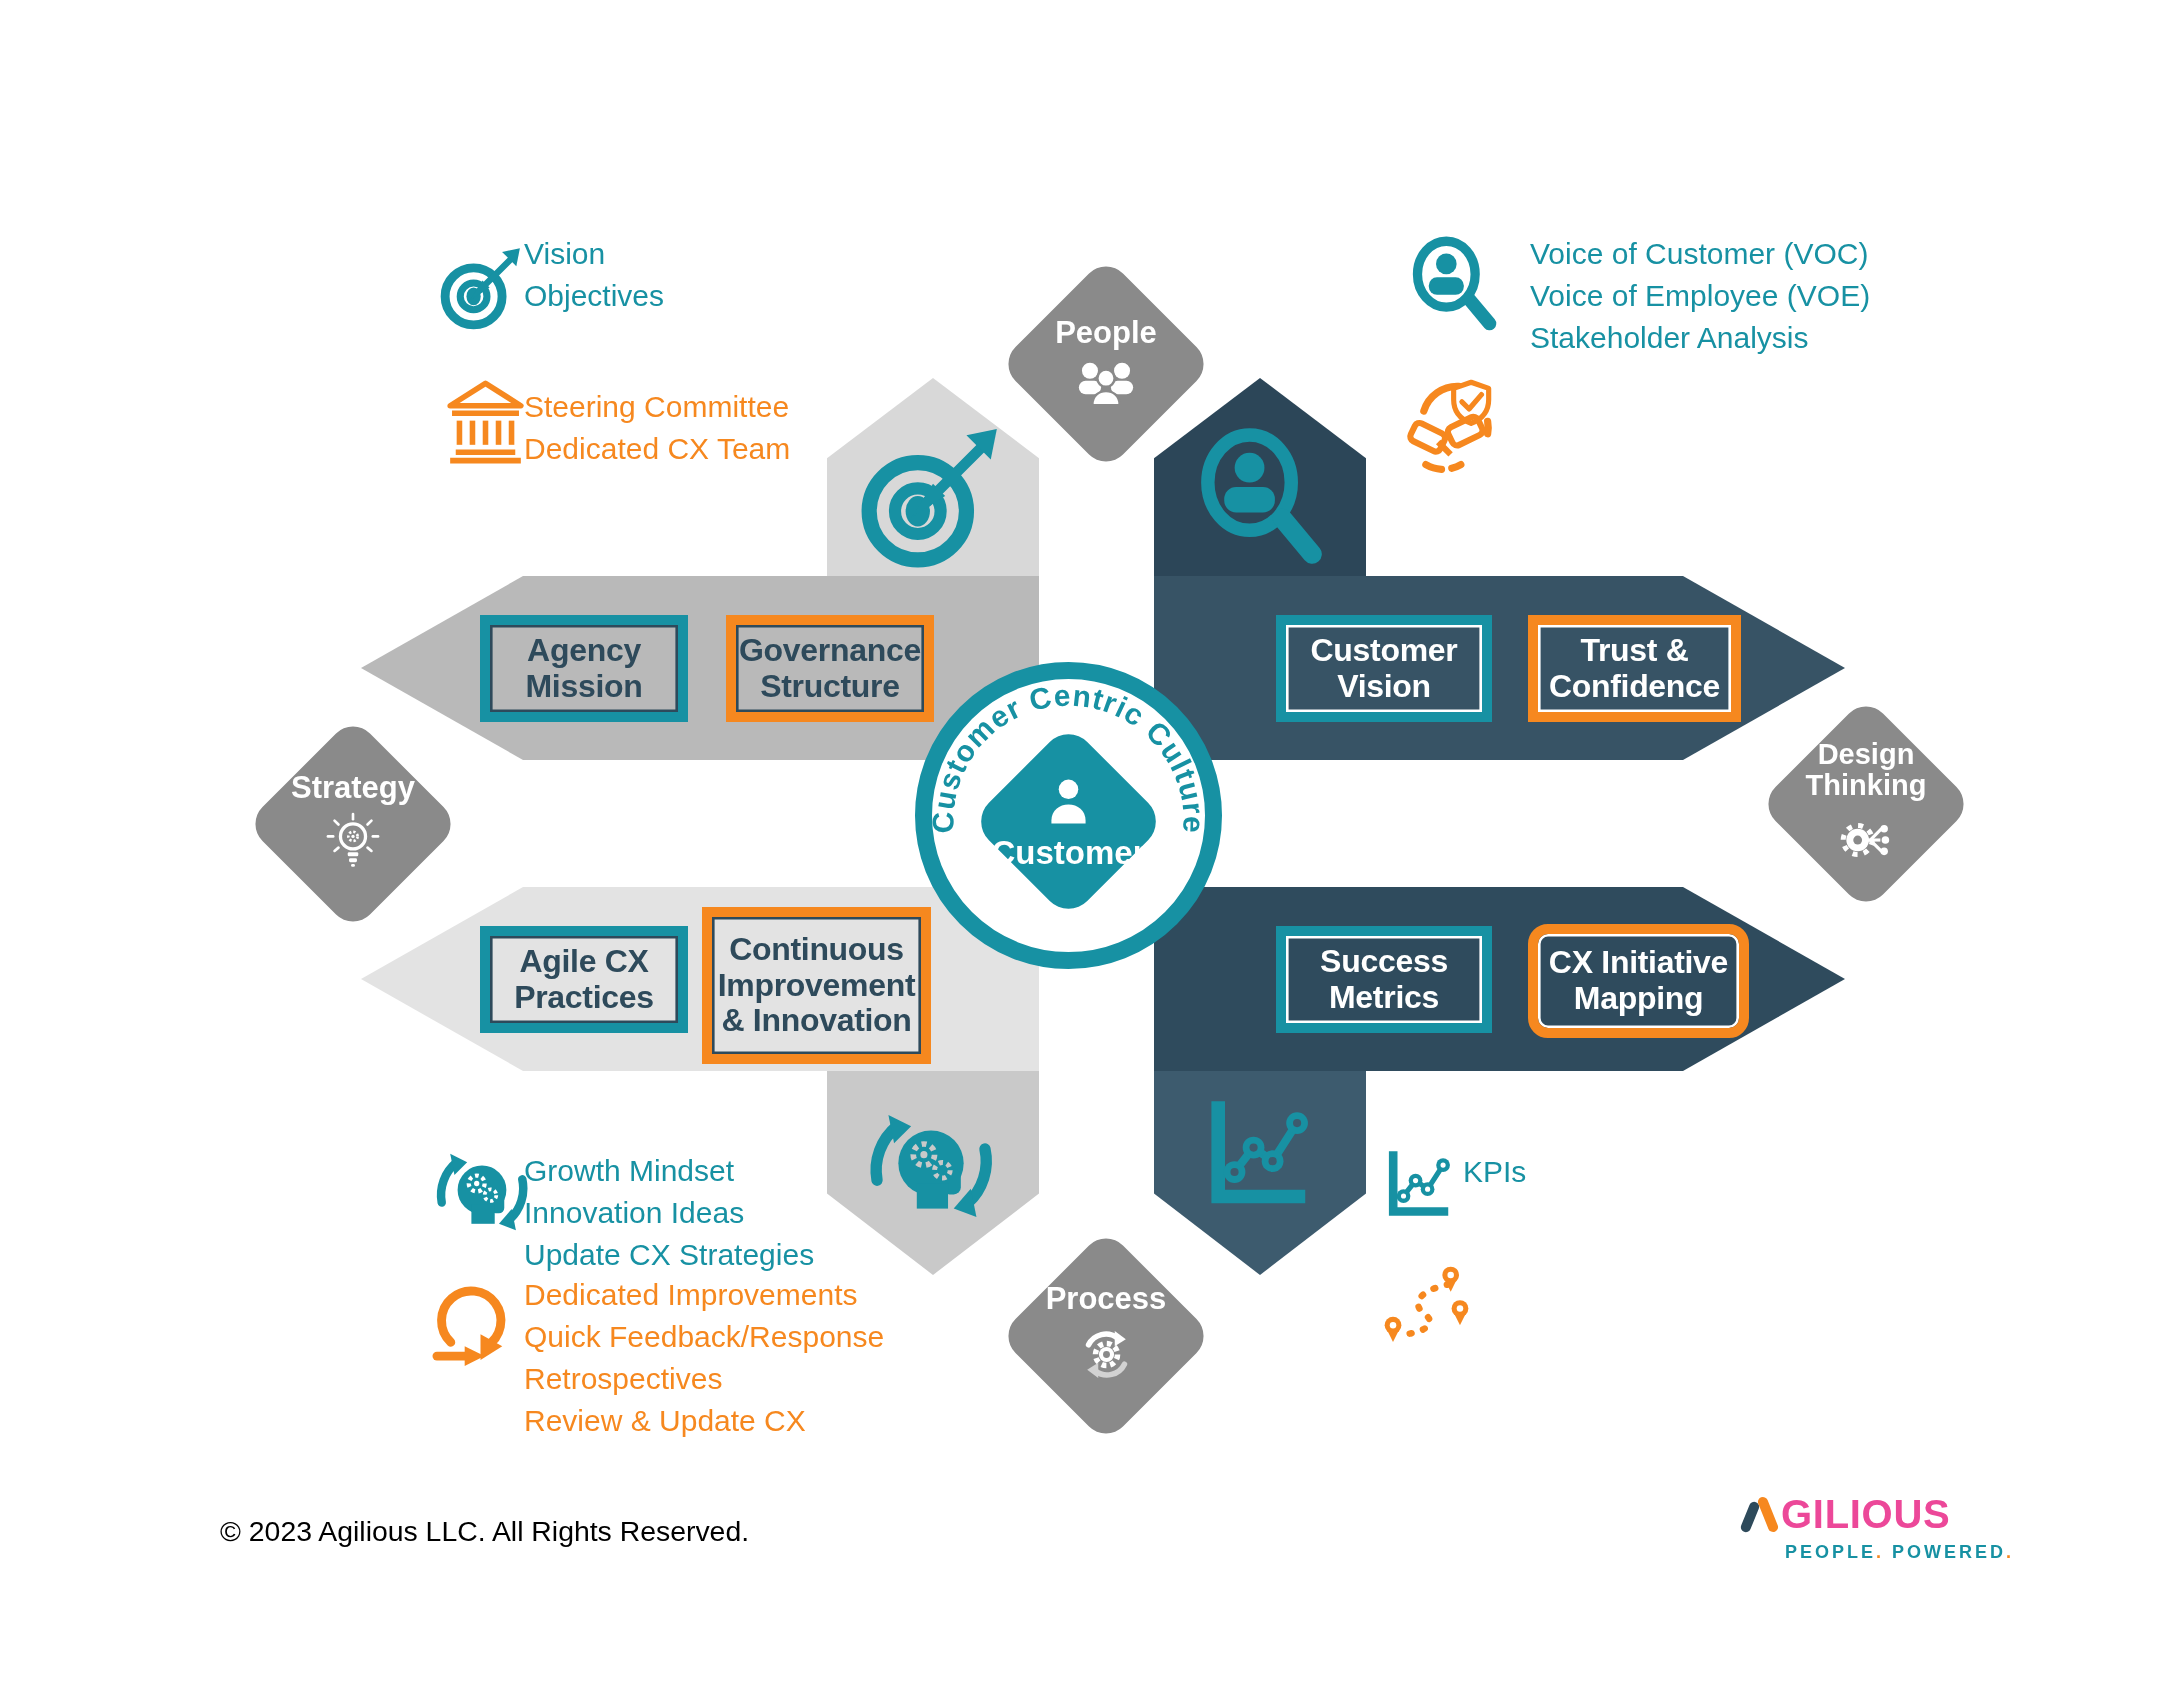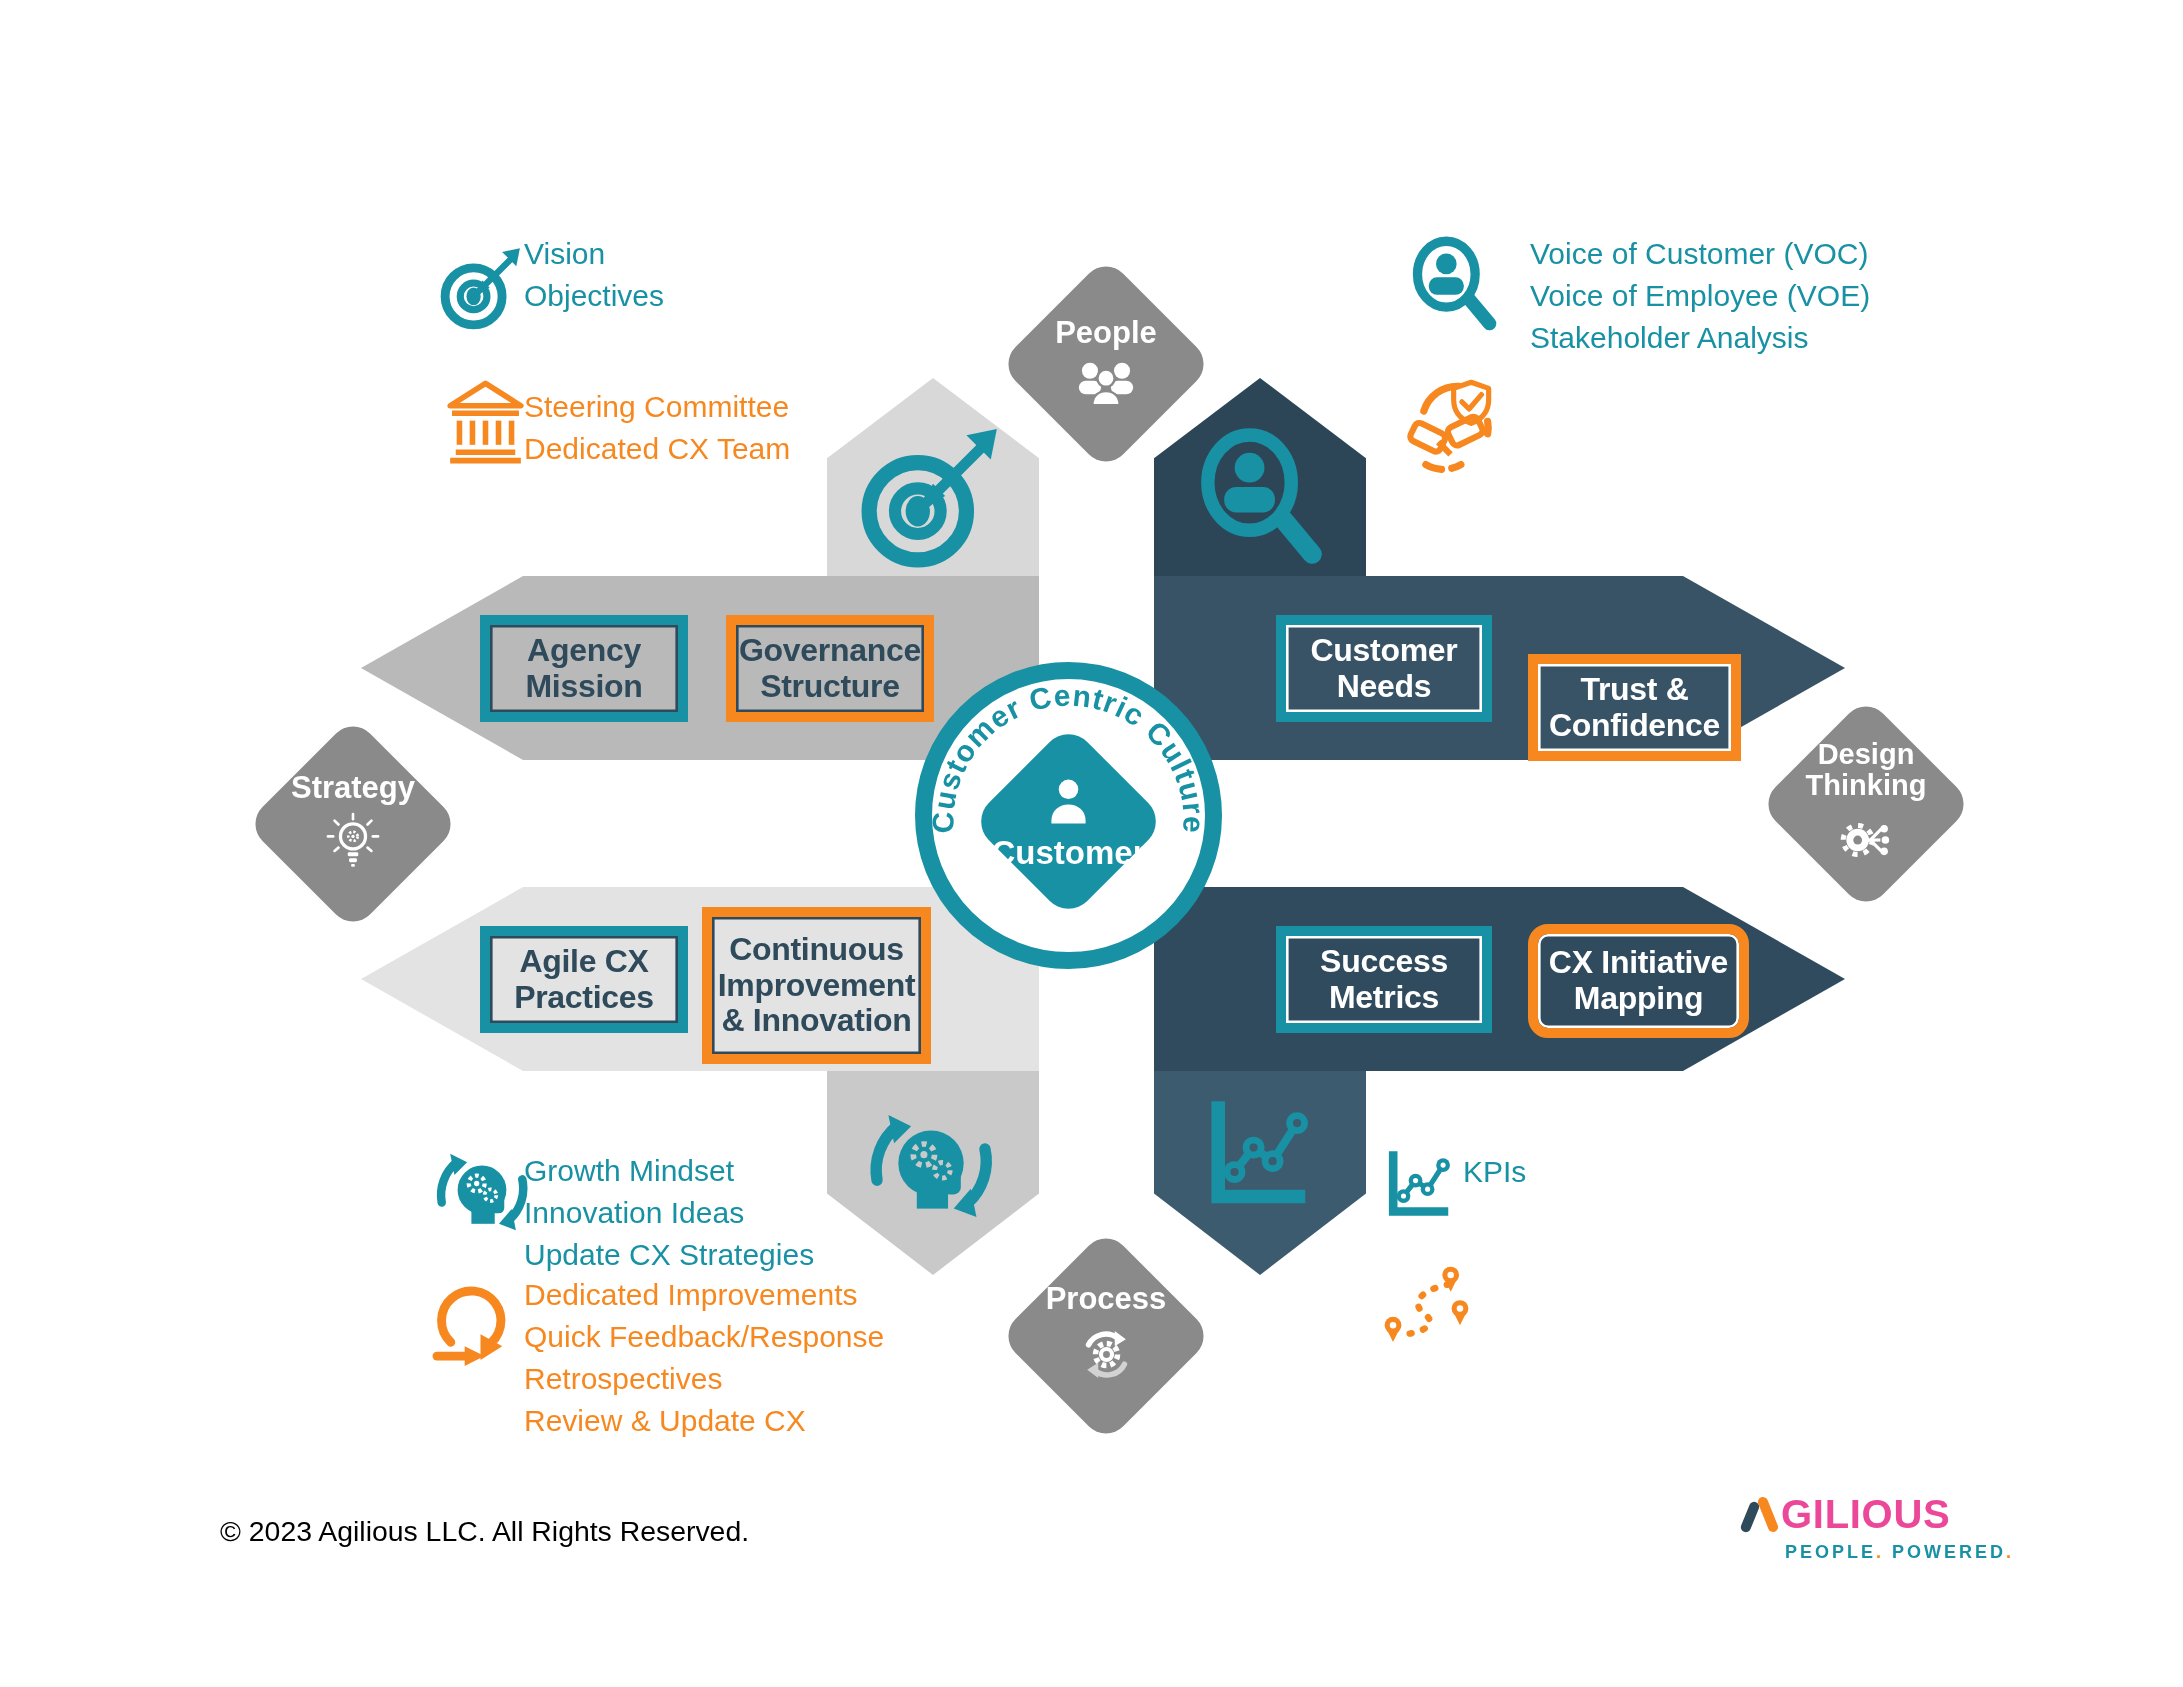--- a/index.html
+++ b/index.html
@@ -109,23 +109,23 @@
   <div class="box teal on-gray" style="left:480px;top:615px;width:208px;height:107px;background:#b9b9b9;">
     <span>Agency Mission</span>
     </div>
   <div class="box teal on-gray" style="left:480px;top:926px;width:208px;height:107px;background:#e3e3e3;">
     <span>Agile CX Practices</span>
     </div>
   <div class="box orange on-gray" style="left:702px;top:907px;width:229px;height:157px;background:#e3e3e3;">
     <span>Continuous Improvement &amp; Innovation</span>
     </div>
   <div class="box teal on-navy" style="left:1276px;top:615px;width:216px;height:107px;background:#375365;">
-    <span>Customer Needs</span>
-    </div>
-  <div class="box orange on-navy" style="left:1528px;top:615px;width:213px;height:107px;background:#375365;margin-top:39px;">
+    <span>Customer Vision</span>
+    </div>
+  <div class="box orange on-navy" style="left:1528px;top:615px;width:213px;height:107px;background:#375365;">
     <span>Trust &amp; Confidence</span>
     </div>
   <div class="box teal on-navy" style="left:1276px;top:926px;width:216px;height:107px;background:#2f4b5d;">
     <span>Success Metrics</span>
     </div>
   <div class="box orange on-navy" style="left:1528px;top:924px;width:221px;height:114px;background:#2f4b5d;border-radius:20px;">
     <span>CX Initiative Mapping</span>
     </div>
 
   <div class="center-circle"></div>

